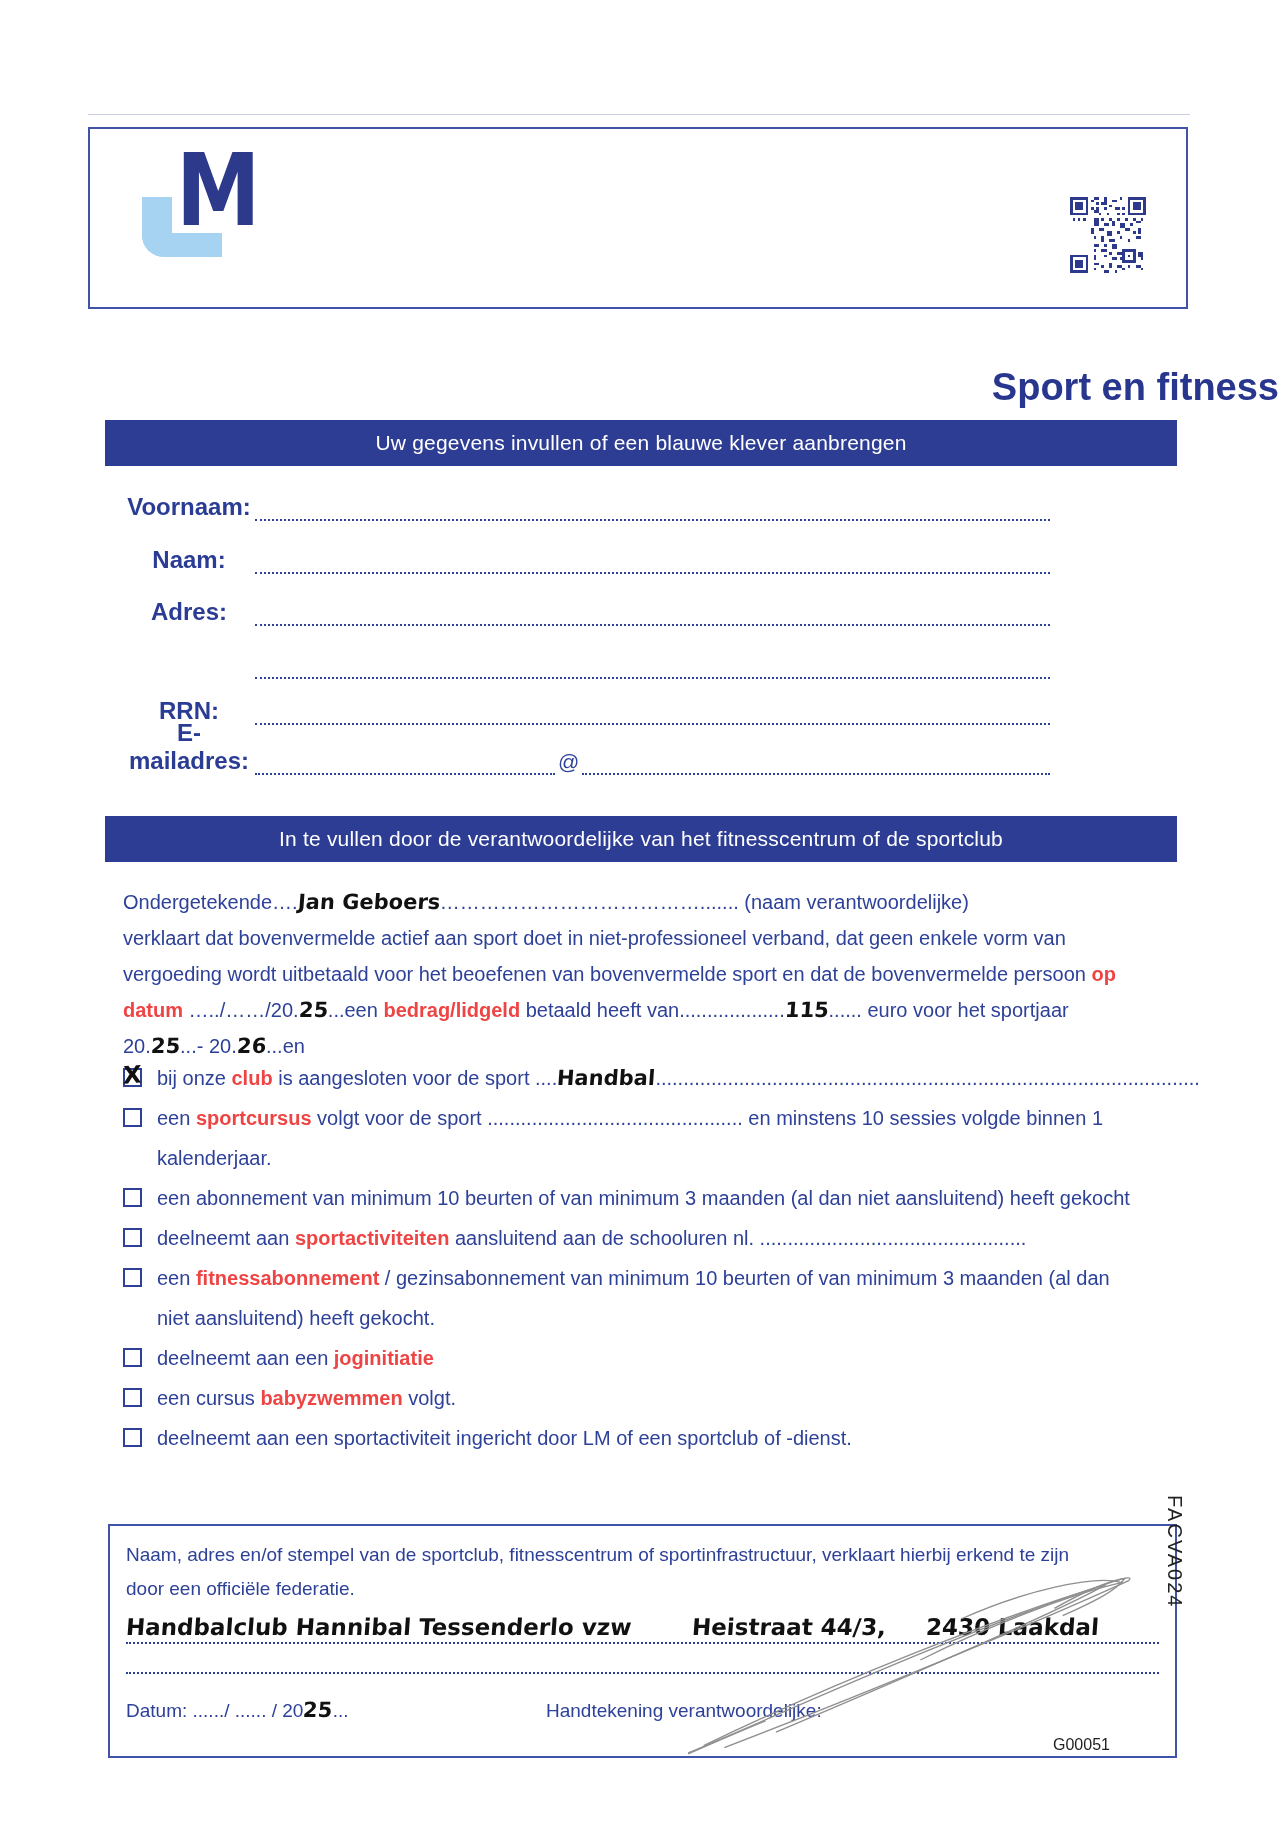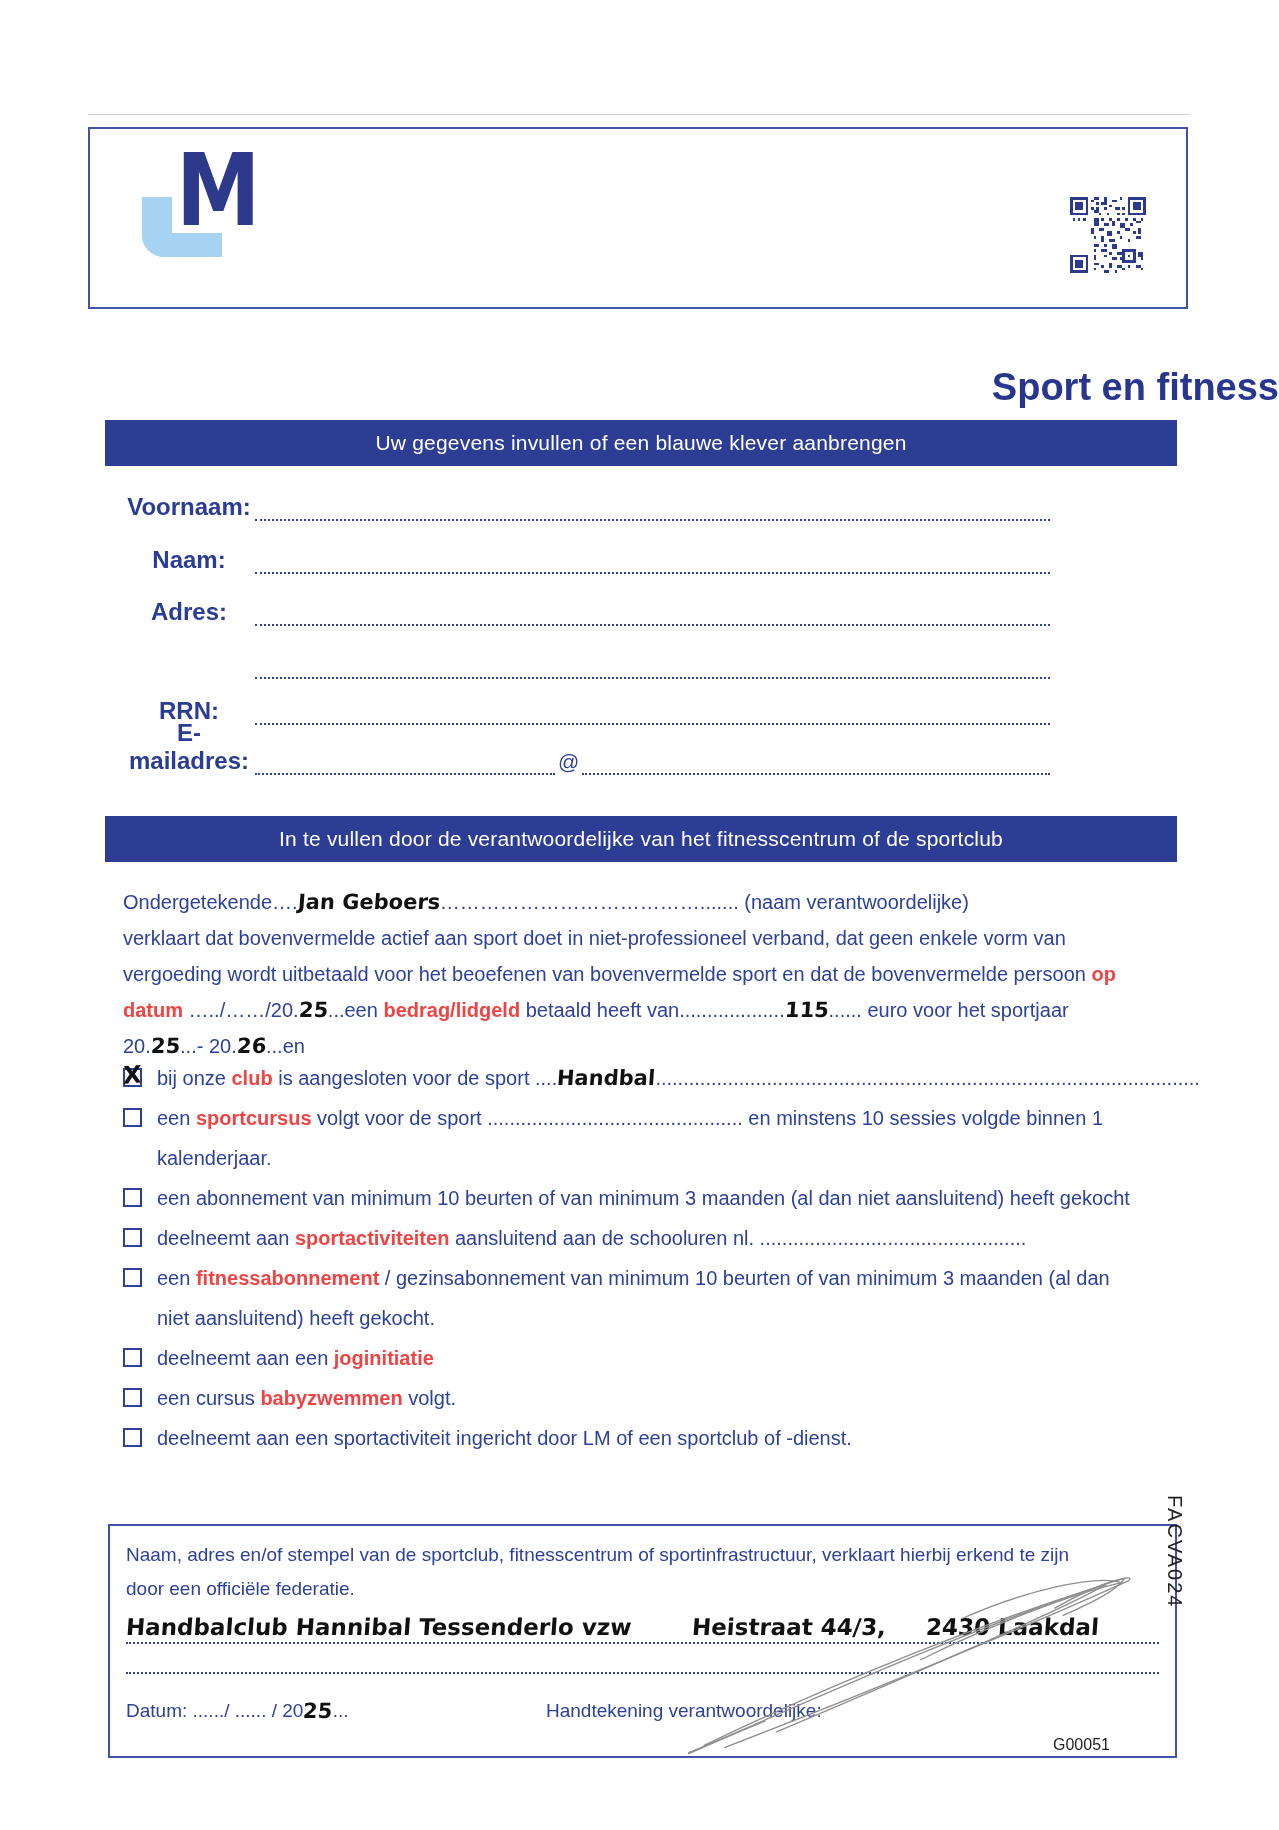--- a/index.html
+++ b/index.html
@@ -51,21 +51,21 @@
 
   
   .sbox{position:absolute;left:108px;top:1502px;width:1033px;height:218px;border:2px solid #4053a8;
         padding:12px 16px 0 16px;box-sizing:content-box;font-size:19px;margin-top:22px;}
   .sline{line-height:34px;white-space:nowrap;}
   .stamp-hwline{position:relative;height:30px;margin-top:6px;border-bottom:2px dotted #2e4199;}
   .stamp-hwline .hw{font-size:23px;position:relative;top:4px;}
   .stamp-hwline .sp1{margin-left:55px;}
   .stamp-hwline .sp2{margin-left:35px;}
   .leader2{margin-top:26px;height:2px;border-bottom:2px dotted #2e4199;}
-  .daterow{position:relative;margin-top:26px;display:flex;align-items:flex-end;white-space:nowrap;}
+  .daterow{position:relative;margin-top:26px;display:flex;align-items:flex-start;white-space:nowrap;}
   .signlab{position:absolute;left:420px;top:0;}
   .sig{position:absolute;left:570px;top:36px;width:460px;height:196px;overflow:visible;z-index:3;}
 
   
   .side-code{position:absolute;left:1163px;top:1495px;writing-mode:vertical-rl;font-size:20px;
              color:#222222;letter-spacing:2px;font-family:"Liberation Sans",sans-serif;}
   .doc-code{position:absolute;left:1053px;top:1736px;font-size:16px;color:#222222;
             font-family:"Liberation Sans",sans-serif;}
 </style>
 </head>

